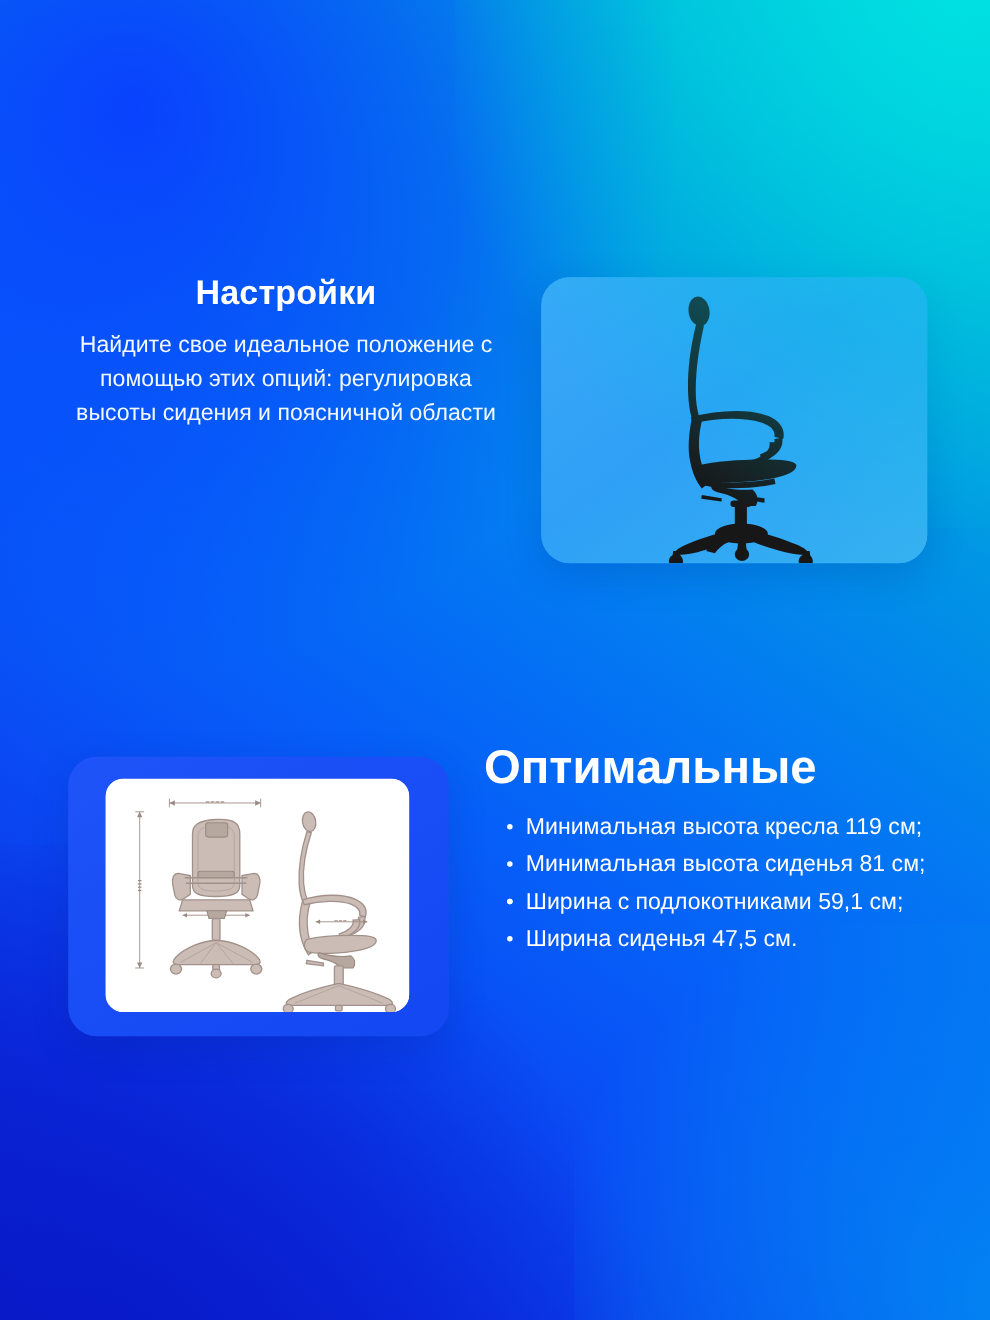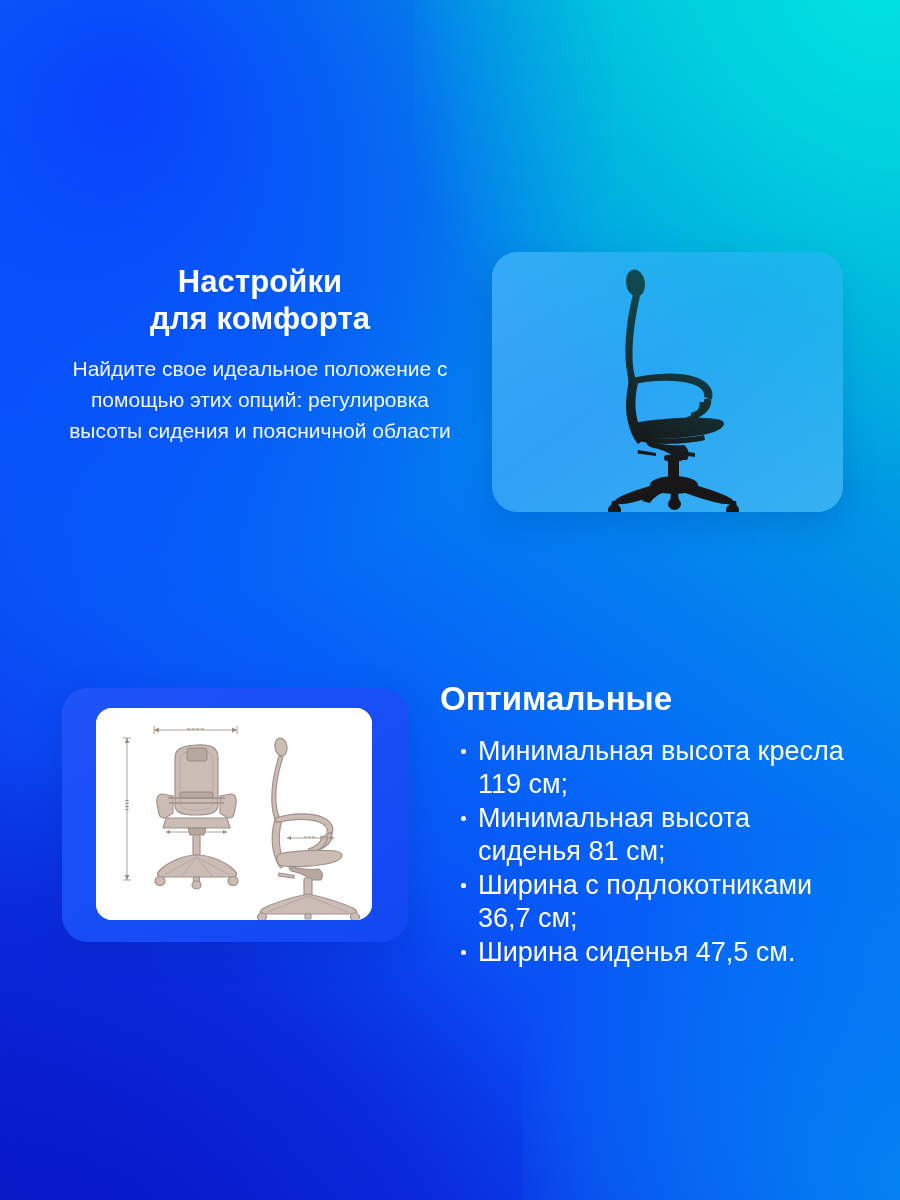--- a/index.html
+++ b/index.html
@@ -87,21 +87,21 @@
     top: 247px;
     width: 400px;
     text-align: center;
     color: #ffffff;
   }
   .top-title {
     font-size: 31px;
     font-weight: bold;
     line-height: 37px;
     letter-spacing: 0.1px;
-    margin: 16px;
+    margin: 0;
     color: #ffffff;
     text-shadow: 0 1px 2px rgba(0,0,0,0.06);
   }
   .top-title .line { display: block; }
   .top-body {
     margin: 14px 0 0 0;
     font-size: 21px;
     line-height: 31px;
     color: #f2f8ff;
     font-weight: 400;
@@ -145,35 +145,35 @@
 
   .specs {
     position: absolute;
     left: 440px;
     top: 678px;
     width: 418px;
     color: #ffffff;
   }
   .specs-title {
     margin: 0;
-    font-size: 33px;
+    font-size: 43px;
     font-weight: bold;
     line-height: 41px;
     color: #ffffff;
   }
   .specs-title .line { display: block; }
   .specs-list {
     margin: 16px 0 0 0;
     padding: 0;
     list-style: none;
   }
   .specs-list li {
     position: relative;
     padding-left: 38px;
-    font-size: 27px;
+    font-size: 21px;
     line-height: 33px;
     color: #ffffff;
     margin-bottom: 1px;
   }
   .specs-list li .dot {
     position: absolute;
     left: 21px;
     top: 14px;
     width: 5px;
     height: 5px;
@@ -186,21 +186,20 @@
 
 <div class="poster">
   <div class="glow-bl"></div>
   <div class="glow-br"></div>
 
   <div class="top-section">
 
     <div class="top-copy">
       <h1 class="top-title">
         <span class="line">Настройки</span>
-        <span class="line">для комфорта</span>
       </h1>
       <p class="top-body">Найдите свое идеальное положение с помощью этих опций: регулировка высоты сидения и поясничной области</p>
     </div>
 
     <div class="card-photo">
       <svg viewBox="0 0 351 260" xmlns="http://www.w3.org/2000/svg" role="img">
         <defs>
           <linearGradient id="photoBg" x1="0" y1="0" x2="1" y2="1">
             <stop offset="0" stop-color="#3aa8f8"></stop>
             <stop offset="0.45" stop-color="#2fa0f6"></stop>
@@ -469,21 +468,21 @@
         </li>
         <li>
           <span class="dot"></span>
           <span>Минимальная высота сиденья 81 см;</span>
         </li>
         <li>
           <span class="dot"></span>
         </li>
         <li>
           <span class="dot"></span>
-          <span>Ширина с подлокотниками 36,7 см;</span>
+          <span>Ширина с подлокотниками 59,1 см;</span>
         </li>
         <li>
           <span class="dot"></span>
           <span>Ширина сиденья 47,5 см.</span>
         </li>
       </ul>
     </div>
   </div>
 </div>
 

